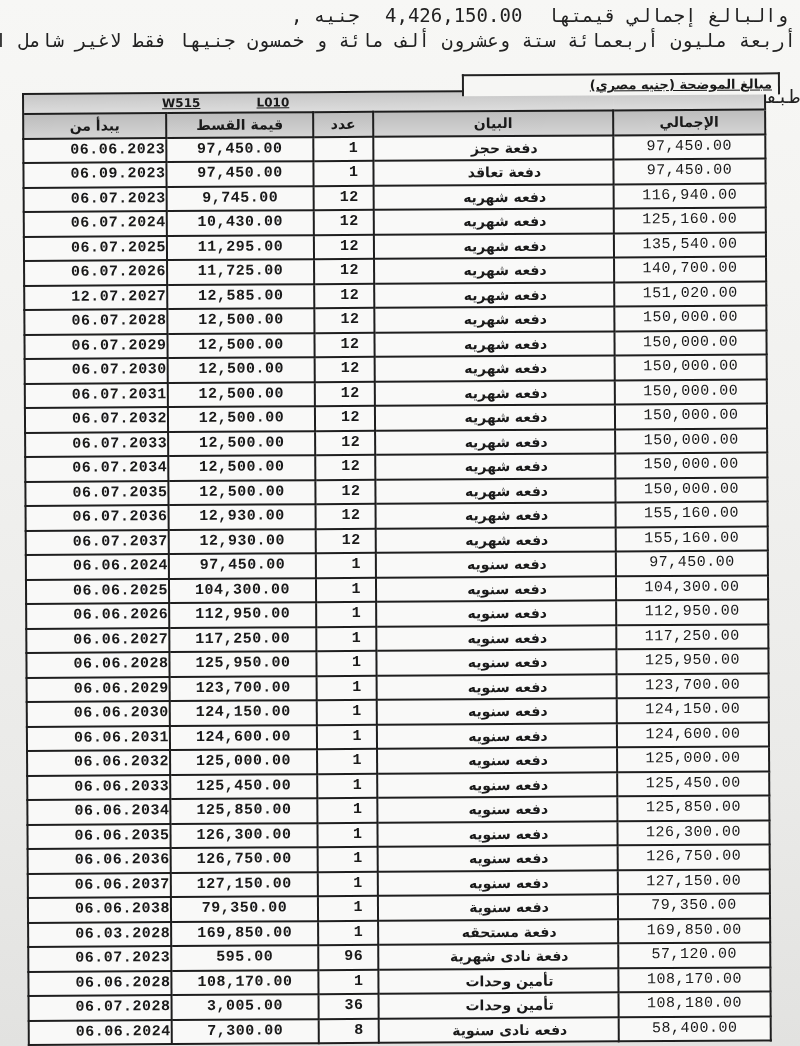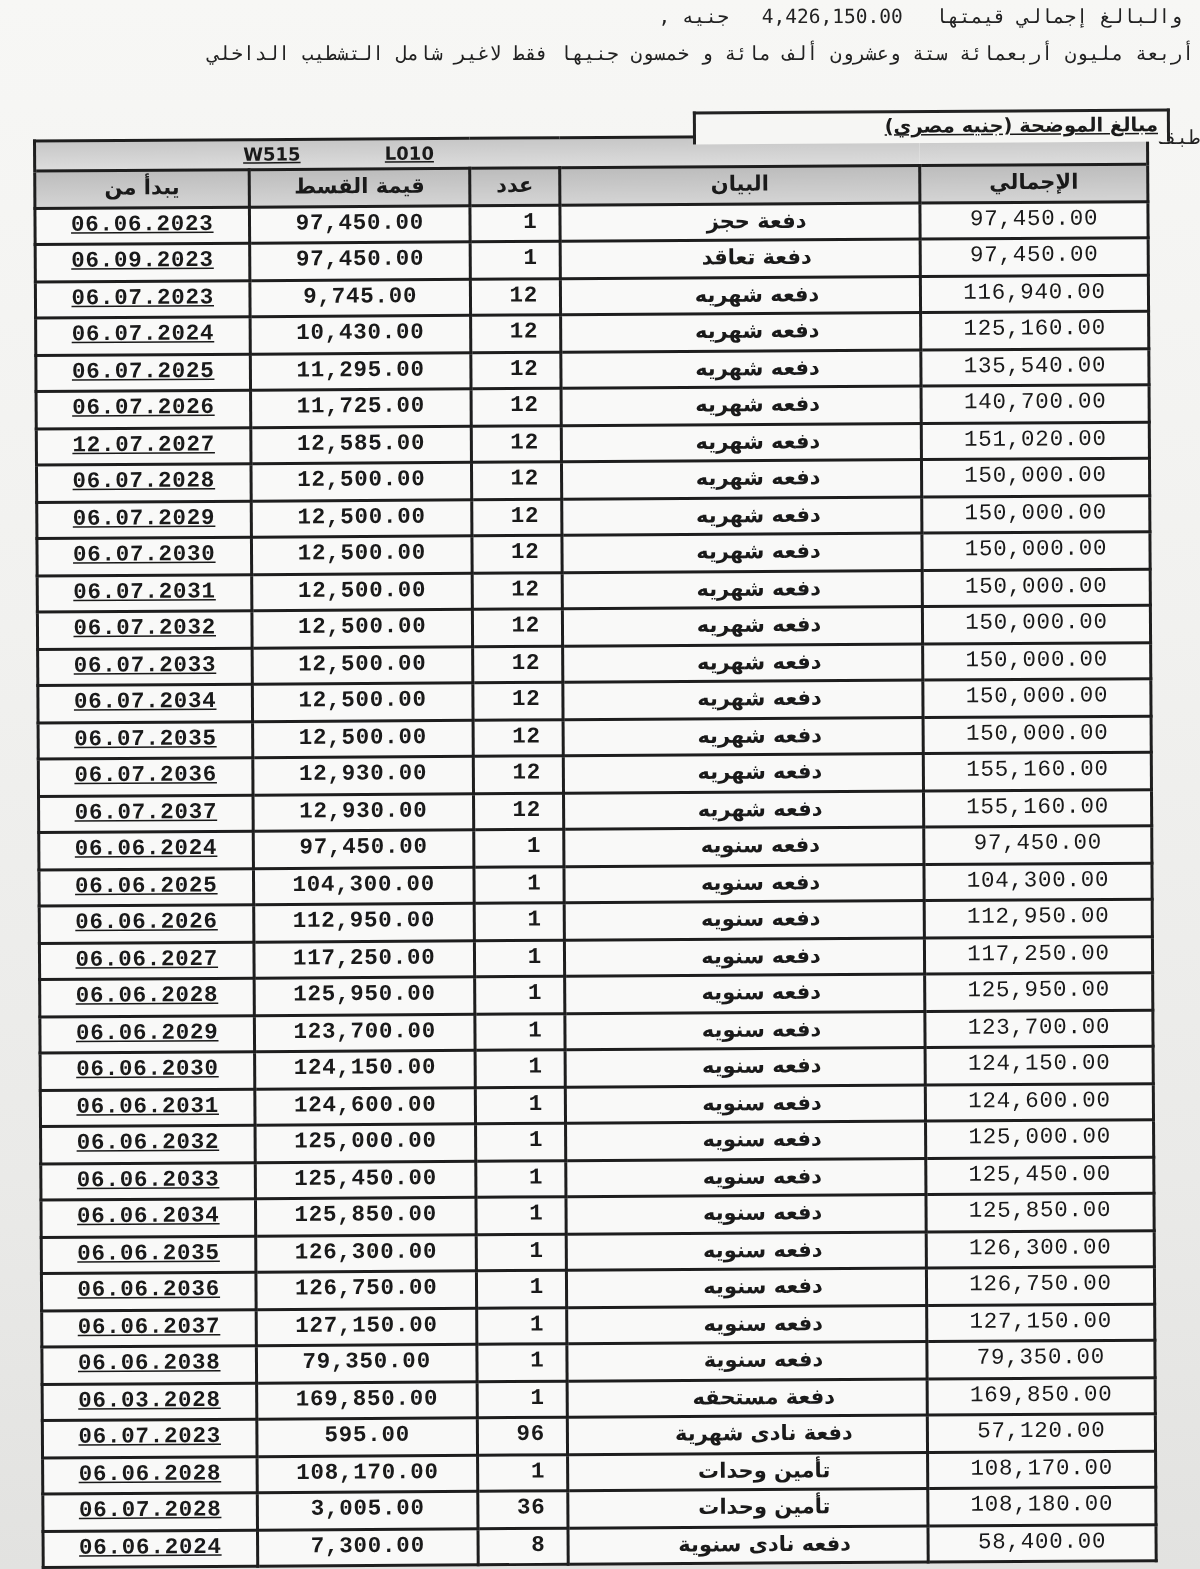--- a/index.html
+++ b/index.html
@@ -9,21 +9,21 @@
     font-family:"DejaVu Sans", sans-serif;
     color:#1a1a1a;
     position:relative;
   }
   .page {
     position:absolute; inset:0;
     background: linear-gradient(180deg,#f7f7f5 0%,#f1f1ef 40%,#eaeae8 75%,#e2e2e0 100%);
   }
   .intro {
     position:absolute; right:8px; direction:rtl;
-    font-family:"DejaVu Sans Mono", monospace; font-size:13px; white-space:nowrap;
+    font-family:"DejaVu Sans Mono", monospace; font-size:19px; white-space:nowrap;
     color:#222;
   }
   .intro .num { font-family:"DejaVu Sans Mono", monospace; direction:ltr; unicode-bidi:embed; margin:0 14px; }
   .l1 { top:4px; right:12px; }
   .l2 { top:29px; right:4px; }
   .l3 { top:52px; right:0px;margin-top:33px; }
 
   .table-wrap {
     position:absolute; left:22px; top:93px; width:742px;
     transform: rotate(-0.35deg); transform-origin: left top;
@@ -43,21 +43,21 @@
     background:linear-gradient(#bdbdbd,#d4d4d4);
     font-weight:bold; font-size:14px;
   }
   .codes-row td {
     background:linear-gradient(#c7c7c7,#dcdcdc); height:18px; line-height:16px;
     font-weight:bold; font-size:12px; border-bottom:none;
   }
   .codes-row .code { display:inline-block; text-decoration:underline; margin:0 0 0 138px; }
   .codes-row .code + .code { margin-left:52px; }
   .mono { font-family:"Liberation Mono", monospace; font-weight:bold; font-size:15px; letter-spacing:0.5px; }
-  td.date { text-align:center;text-decoration:underline; }
+  td.date { text-align:right; }
   td.amt { text-align:center; }
   td.cnt { text-align:right; padding-right:14px; }
   td.desc { text-align:center; direction:rtl; font-weight:bold; font-size:14px;padding-left:22px; }
   td.total { text-align:center; font-family:"Liberation Mono", monospace; font-size:15px; letter-spacing:0.5px; }
   th.desc-h, th.total-h { direction:rtl;margin-left:48px; }
 
   .stamp {
     position:absolute; left:318px; top:868px; width:150px; height:150px;
     border-radius:50%; border:3px solid rgba(70,90,170,0.55);
     box-shadow: inset 0 0 0 14px rgba(255,255,255,0), inset 0 0 0 16px rgba(70,90,170,0.4);

